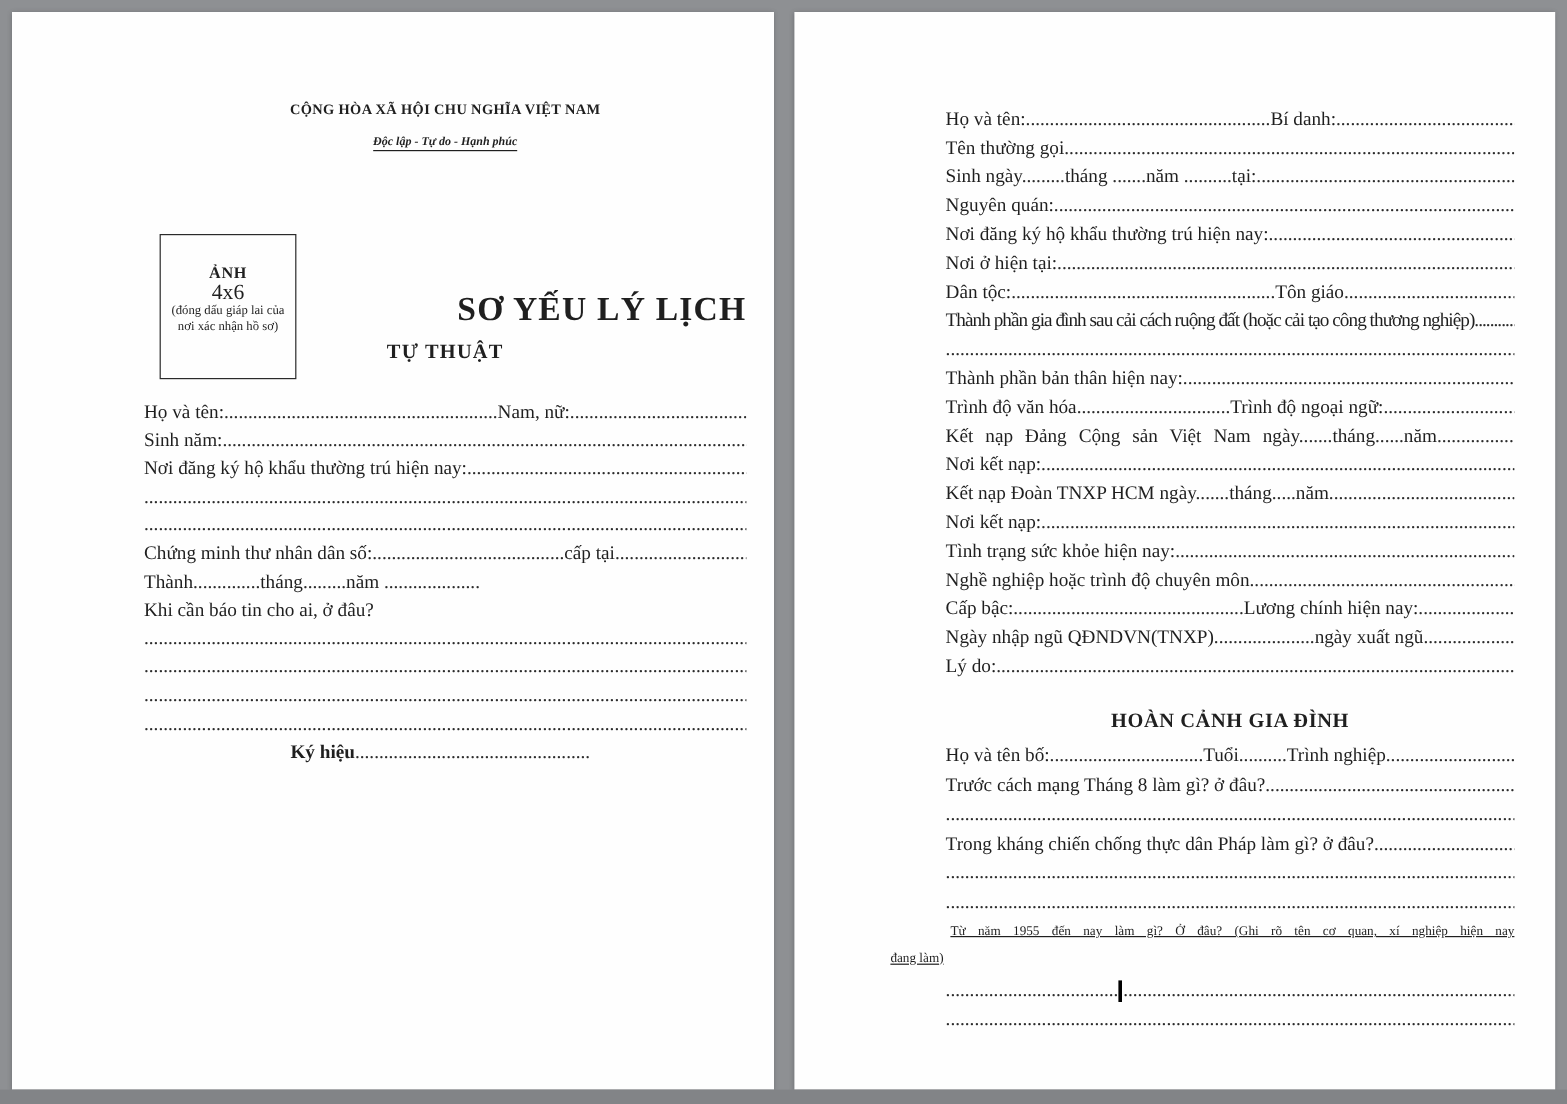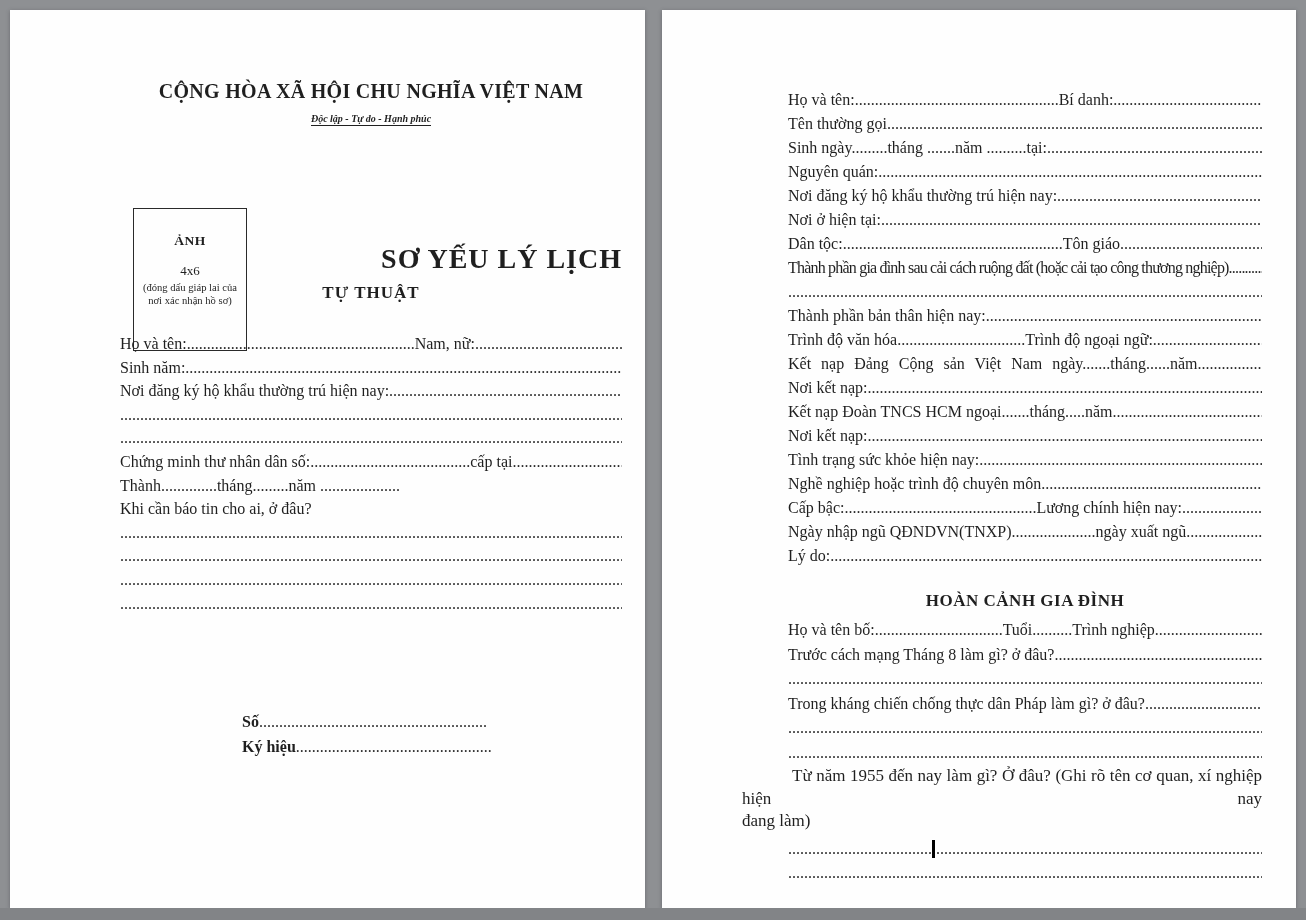--- a/index.html
+++ b/index.html
@@ -13,31 +13,31 @@
   .bottom-bar{position:absolute;left:0;top:908px;width:1306px;height:12px;background:#828487;}
   .page{
     position:absolute;top:10px;height:898px;background:#fefefe;color:#1f1f1f;
     box-shadow:0 1px 4px rgba(60,60,66,.45);box-sizing:border-box;
   }
   .page1{left:10px;width:635px;}
   .page2{left:662px;width:634px;}
   .p1-content{padding:0 23px 0 110px;position:relative;height:100%;box-sizing:border-box;}
   .p2-content{padding:78px 34px 0 126px;position:relative;height:100%;box-sizing:border-box;}
 
-  .motto1{margin-top:70px;text-align:center;font-weight:bold;font-size:20px;letter-spacing:.3px;line-height:22px;}
+  .motto1{margin-top:70px;text-align:center;font-weight:bold;font-size:12px;letter-spacing:.3px;line-height:22px;}
   .motto2{margin-top:6px;text-align:center;font-weight:bold;font-style:italic;font-size:10px;line-height:22px;}
   .motto2 span{border-bottom:1.4px solid #1f1f1f;padding-bottom:1px;}
 
   .photo-box{
-    position:absolute;left:123px;top:128px;width:114px;height:143px;
+    position:absolute;left:123px;top:115px;width:114px;height:121px;
     border:1.4px solid #2a2a2a;text-align:center;box-sizing:border-box;
     padding-top:24px;background:#fefefe;
   }
   .pb-title{font-weight:bold;font-size:13.5px;letter-spacing:.5px;line-height:15px;}
-  .pb-size{font-size:13px;line-height:16px;margin-top:15px;}
+  .pb-size{font-size:18px;line-height:16px;}
   .pb-note{font-size:10.6px;line-height:13px;margin-top:2px;padding:0 5px;}
 
   .doc-title{margin-top:112px;text-align:right;font-weight:bold;font-size:28px;letter-spacing:1px;line-height:34px;}
   .doc-subtitle{margin-top:6px;text-align:center;font-weight:bold;font-size:17px;letter-spacing:1px;line-height:22px;}
 
   .p1-lines{margin-top:28px;}
   .p1-lines .line{line-height:23.6px;height:23.6px;}
   .p2-lines .line,.family-lines .line,.tail-lines .line{line-height:24px;height:24px;}
   .family-lines .line{line-height:24.5px;height:24.5px;}
 
@@ -46,21 +46,21 @@
   .lbl.b{font-weight:bold;}
   .dots{color:#2c2c2c;}
   .tight{letter-spacing:-0.8px;}
   .wide{word-spacing:6px;}
 
   .so-line{padding-left:122px;height:25px !important;line-height:25px !important;}
   .so-first{margin-top:94px;}
 
   .family-heading{margin:20px 0 4px;text-align:center;font-weight:bold;font-size:17px;letter-spacing:.5px;line-height:26px;}
 
-  .para{margin-left:-46px;width:520px;font-size:17px;line-height:22.5px;}
+  .para{margin-left:-46px;width:520px;font-size:11px;line-height:22.5px;text-decoration:underline;}
   .para .pline1{text-align:justify;text-align-last:justify;text-indent:50px;white-space:normal;}
   .para .pline2{text-align:left;}
 
   .tail-lines{margin-top:4px;}
   .caret{position:absolute;left:144px;top:3px;width:2.5px;height:18px;background:#000;}
 </style>
 </head>
 <body>
 
 <div class="canvas">
@@ -85,21 +85,20 @@
           <div class="line"><span class="lbl">Nơi đăng ký hộ khẩu thường trú hiện nay:</span><span class="dots">............................................................................................................................................</span></div>
           <div class="line"><span class="dots">............................................................................................................................................</span></div>
           <div class="line"><span class="dots">............................................................................................................................................</span></div>
           <div class="line"><span class="lbl">Chứng minh thư nhân dân số:</span><span class="dots">........................................</span><span class="lbl">cấp tại</span><span class="dots">......................................................................</span></div>
           <div class="line"><span class="lbl">Thành</span><span class="dots">..............</span><span class="lbl">tháng</span><span class="dots">.........</span><span class="lbl">năm </span><span class="dots">....................</span></div>
           <div class="line"><span class="lbl">Khi cần báo tin cho ai, ở đâu?</span></div>
           <div class="line"><span class="dots">............................................................................................................................................</span></div>
           <div class="line"><span class="dots">............................................................................................................................................</span></div>
           <div class="line"><span class="dots">............................................................................................................................................</span></div>
           <div class="line"><span class="dots">............................................................................................................................................</span></div>
-          <div class="line so-line so-first"><span class="lbl b">Số</span><span class="dots">.........................................................</span></div>
           <div class="line so-line"><span class="lbl b">Ký hiệu</span><span class="dots">.................................................</span></div>
         </div>
     </div>
   </div>
 
   <div class="page page2">
     <div class="p2-content">
       <div class="p2-lines" id="p2-lines">
           <div class="line"><span class="lbl">Họ và tên:</span><span class="dots">...................................................</span><span class="lbl">Bí danh:</span><span class="dots">............................................................</span></div>
           <div class="line"><span class="lbl">Tên thường gọi</span><span class="dots">.......................................................................................................................................</span></div>
@@ -107,21 +106,21 @@
           <div class="line"><span class="lbl">Nguyên quán:</span><span class="dots">.......................................................................................................................................</span></div>
           <div class="line"><span class="lbl">Nơi đăng ký hộ khẩu thường trú hiện nay:</span><span class="dots">.......................................................................................................................................</span></div>
           <div class="line"><span class="lbl">Nơi ở hiện tại:</span><span class="dots">.......................................................................................................................................</span></div>
           <div class="line"><span class="lbl">Dân tộc:</span><span class="dots">.......................................................</span><span class="lbl">Tôn giáo</span><span class="dots">............................................................</span></div>
           <div class="line tight"><span class="lbl">Thành phần gia đình sau cải cách ruộng đất (hoặc cải tạo công thương nghiệp)</span><span class="dots">....................</span></div>
           <div class="line"><span class="dots">.......................................................................................................................................</span></div>
           <div class="line"><span class="lbl">Thành phần bản thân hiện nay:</span><span class="dots">.......................................................................................................................................</span></div>
           <div class="line"><span class="lbl">Trình độ văn hóa</span><span class="dots">................................</span><span class="lbl">Trình độ ngoại ngữ:</span><span class="dots">............................................................</span></div>
           <div class="line wide"><span class="lbl">Kết nạp Đảng Cộng sản Việt Nam ngày</span><span class="dots">.......</span><span class="lbl">tháng</span><span class="dots">......</span><span class="lbl">năm</span><span class="dots">............................................................</span></div>
           <div class="line"><span class="lbl">Nơi kết nạp:</span><span class="dots">.......................................................................................................................................</span></div>
-          <div class="line"><span class="lbl">Kết nạp Đoàn TNCS HCM ngoại</span><span class="dots">.......</span><span class="lbl">tháng</span><span class="dots">.....</span><span class="lbl">năm</span><span class="dots">............................................................</span></div>
+          <div class="line"><span class="lbl">Kết nạp Đoàn TNXP HCM ngày</span><span class="dots">.......</span><span class="lbl">tháng</span><span class="dots">.....</span><span class="lbl">năm</span><span class="dots">............................................................</span></div>
           <div class="line"><span class="lbl">Nơi kết nạp:</span><span class="dots">.......................................................................................................................................</span></div>
           <div class="line"><span class="lbl">Tình trạng sức khỏe hiện nay:</span><span class="dots">.......................................................................................................................................</span></div>
           <div class="line"><span class="lbl">Nghề nghiệp hoặc trình độ chuyên môn</span><span class="dots">..............................................................................................................</span></div>
           <div class="line"><span class="lbl">Cấp bậc:</span><span class="dots">................................................</span><span class="lbl">Lương chính hiện nay:</span><span class="dots">............................................................</span></div>
           <div class="line"><span class="lbl">Ngày nhập ngũ QĐNDVN(TNXP)</span><span class="dots">.....................</span><span class="lbl">ngày xuất ngũ</span><span class="dots">............................................................</span></div>
           <div class="line"><span class="lbl">Lý do:</span><span class="dots">.......................................................................................................................................</span></div>
         </div>
 
       <div class="family-heading">HOÀN CẢNH GIA ĐÌNH</div>
 

